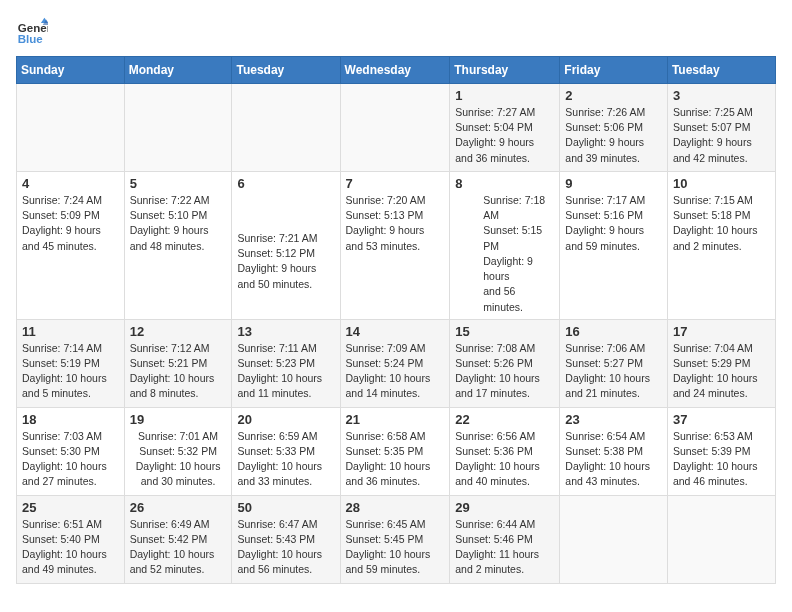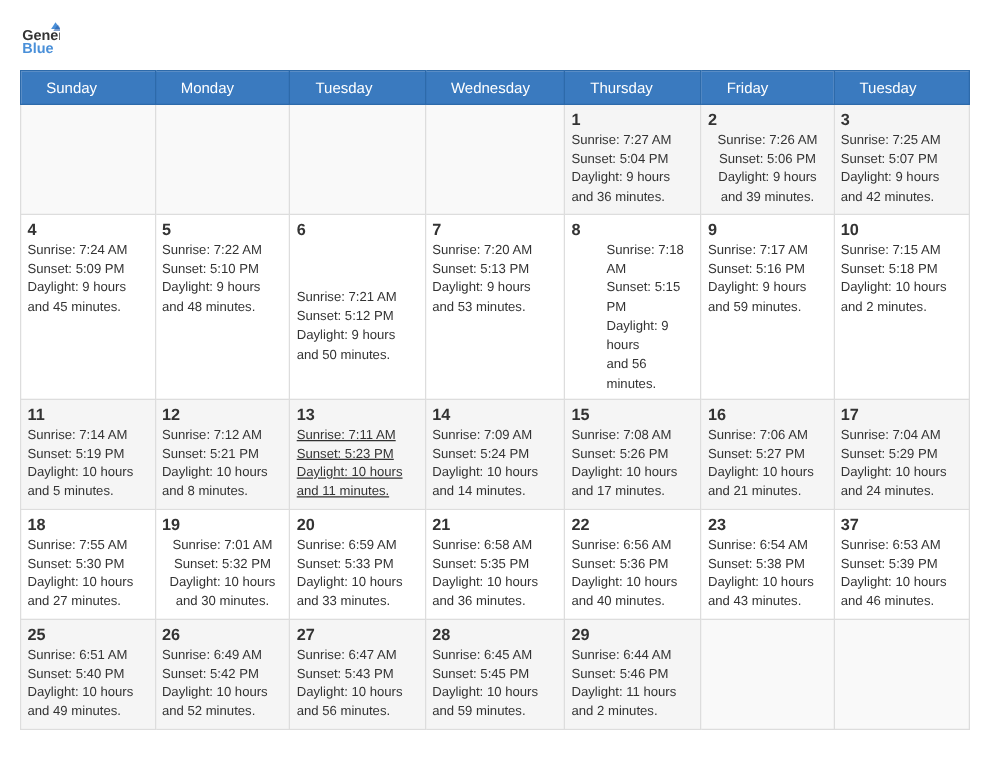--- a/index.html
+++ b/index.html
@@ -40,24 +40,24 @@
     table {
       width: 100%;
       border-collapse: collapse;
       font-size: 11px;
     }
     thead tr {
       background-color: #3a7abf;
       color: #fff;
     }
     thead th {
-      padding: 6px 20px;
+      padding: 6px 4px;
       text-align: left;
       font-size: 12px;
-      font-weight: normal;
+      font-weight: bold;
       border: 1px solid #2d6aaa;
     }
     tbody tr {
       vertical-align: top;
     }
     tbody tr:nth-child(odd) {
       background-color: #f5f5f5;
     }
     tbody tr:nth-child(even) {
       background-color: #ffffff;
@@ -123,21 +123,21 @@
         <td class="empty-cell"></td>
         <td>
           <span class="day-num">1</span>
           <div class="day-info" style="white-space: pre-line;">Sunrise: 7:27 AM
 Sunset: 5:04 PM
 Daylight: 9 hours
 and 36 minutes.</div>
         </td>
         <td>
           <span class="day-num">2</span>
-          <div class="day-info" style="white-space: pre-line; text-align: center;">Sunrise: 7:26 AM
+          <div class="day-info" style="white-space: pre-line;">Sunrise: 7:26 AM
 Sunset: 5:06 PM
 Daylight: 9 hours
 and 39 minutes.</div>
         </td>
         <td>
           <span class="day-num">3</span>
           <div class="day-info" style="white-space: pre-line;">Sunrise: 7:25 AM
 Sunset: 5:07 PM
 Daylight: 9 hours
 and 42 minutes.</div>
@@ -204,21 +204,21 @@
         </td>
         <td>
           <span class="day-num">12</span>
           <div class="day-info" style="white-space: pre-line;">Sunrise: 7:12 AM
 Sunset: 5:21 PM
 Daylight: 10 hours
 and 8 minutes.</div>
         </td>
         <td>
           <span class="day-num">13</span>
-          <div class="day-info" style="white-space: pre-line; text-decoration: underline;">Sunrise: 7:11 AM
+          <div class="day-info" style="white-space: pre-line;">Sunrise: 7:11 AM
 Sunset: 5:23 PM
 Daylight: 10 hours
 and 11 minutes.</div>
         </td>
         <td>
           <span class="day-num">14</span>
           <div class="day-info" style="white-space: pre-line;">Sunrise: 7:09 AM
 Sunset: 5:24 PM
 Daylight: 10 hours
 and 14 minutes.</div>
@@ -241,21 +241,21 @@
           <span class="day-num">17</span>
           <div class="day-info" style="white-space: pre-line;">Sunrise: 7:04 AM
 Sunset: 5:29 PM
 Daylight: 10 hours
 and 24 minutes.</div>
         </td>
       </tr>
       <tr>
         <td>
           <span class="day-num">18</span>
-          <div class="day-info" style="white-space: pre-line;">Sunrise: 7:55 AM
+          <div class="day-info" style="white-space: pre-line;">Sunrise: 7:03 AM
 Sunset: 5:30 PM
 Daylight: 10 hours
 and 27 minutes.</div>
         </td>
         <td>
           <span class="day-num">19</span>
           <div class="day-info" style="white-space: pre-line; text-align: center;">Sunrise: 7:01 AM
 Sunset: 5:32 PM
 Daylight: 10 hours
 and 30 minutes.</div>
@@ -305,21 +305,21 @@
 and 49 minutes.</div>
         </td>
         <td>
           <span class="day-num">26</span>
           <div class="day-info" style="white-space: pre-line;">Sunrise: 6:49 AM
 Sunset: 5:42 PM
 Daylight: 10 hours
 and 52 minutes.</div>
         </td>
         <td>
-          <span class="day-num">27</span>
+          <span class="day-num">50</span>
           <div class="day-info" style="white-space: pre-line;">Sunrise: 6:47 AM
 Sunset: 5:43 PM
 Daylight: 10 hours
 and 56 minutes.</div>
         </td>
         <td>
           <span class="day-num">28</span>
           <div class="day-info" style="white-space: pre-line;">Sunrise: 6:45 AM
 Sunset: 5:45 PM
 Daylight: 10 hours

